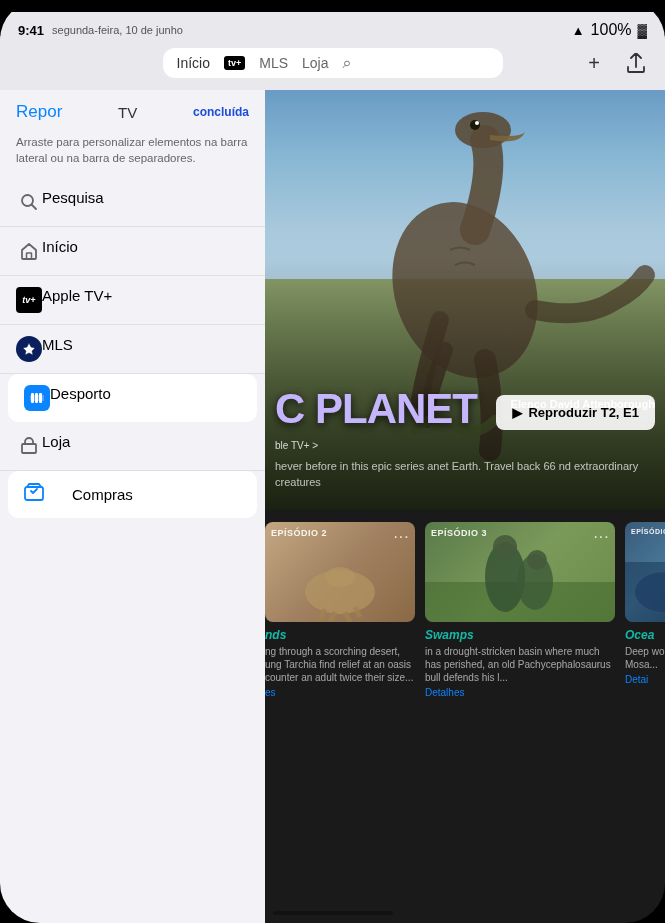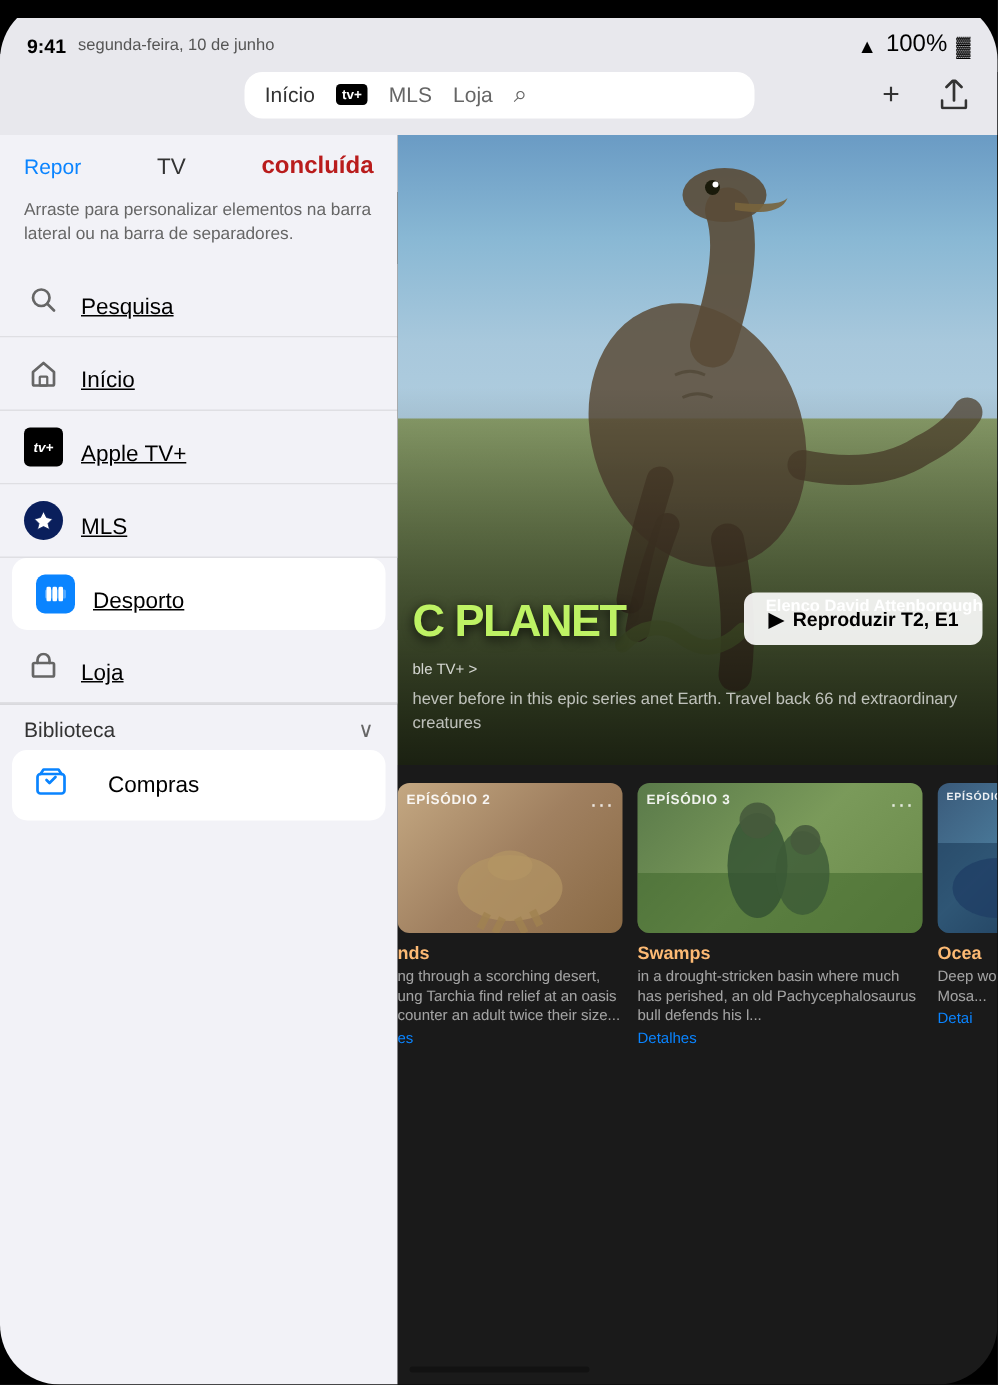--- a/index.html
+++ b/index.html
@@ -140,22 +140,22 @@
     .hero-overlay {
       position: absolute;
       bottom: 0; left: 0; right: 0;
       height: 60%;
       background: linear-gradient(180deg, transparent 0%, rgba(0,0,0,0.7) 100%);
     }
     .hero-title {
       position: absolute;
       bottom: 80px;
       left: 10px;
-      color: #bef264;
-      font-size: 30px;
+      color: #c4b5fd;
+      font-size: 42px;
       font-weight: 800;
       letter-spacing: -1px;
       line-height: 1;
       text-shadow: 0 2px 8px rgba(0,0,0,0.8);
     }
     .hero-subtitle {
       position: absolute;
       bottom: 58px;
       left: 10px;
       color: rgba(255,255,255,0.8);
@@ -246,24 +246,25 @@
     }
     .episode-more {
       position: absolute;
       top: 6px;
       right: 6px;
       color: rgba(255,255,255,0.8);
       font-size: 16px;
       cursor: pointer;
     }
     .episode-title {
-      color: #fdba74;
+      color: #14b8a6;
       font-size: 12px;
       font-weight: 600;
       margin-bottom: 3px;
+      font-style: italic;
     }
     .episode-desc {
       color: rgba(255,255,255,0.6);
       font-size: 10px;
       line-height: 1.3;
       display: -webkit-box;
       -webkit-line-clamp: 3;
       -webkit-box-orient: vertical;
       overflow: hidden;
     }
@@ -288,55 +289,54 @@
     }
     .sidebar-header {
       display: flex;
       align-items: center;
       justify-content: space-between;
       padding: 12px 16px 8px;
       background: #f2f2f7;
     }
     .sidebar-reset {
       color: #0a84ff;
-      font-size: 14px;
+      font-size: 17px;
       cursor: pointer;
     }
     .sidebar-title {
       color: #333;
       font-size: 15px;
       font-weight: 500;
     }
     .sidebar-done {
-      color: #b91c1c;
-      font-size: 16px;
+      color: #1d4ed8;
+      font-size: 12px;
       font-weight: 600;
       cursor: pointer;
       text-align: center;
     }
     .sidebar-hint {
       padding: 4px 16px 12px;
       color: #666;
       font-size: 11.5px;
       line-height: 1.4;
     }
     .sidebar-list {
       flex: 1;
       overflow-y: auto;
       padding: 0;
     }
     .sidebar-item {
       display: flex;
-      align-items: flex-end;
-      gap: 12px;
+      align-items: flex-start;
+      gap: 0;
       padding: 11px 16px;
       background: #f2f2f7;
       cursor: pointer;
       border-bottom: 0.5px solid rgba(0,0,0,0.08);
-      text-decoration: underline;
     }
     .sidebar-item.selected {
       background: #fff;
       border-radius: 10px;
       margin: 0 8px;
       border-bottom: none;
     }
     .sidebar-item-icon {
       width: 26px;
       height: 26px;
@@ -693,24 +693,20 @@
       <div class="sidebar-item-icon icon-store">
         <svg width="18" height="18" viewBox="0 0 18 18" fill="none">
             <rect x="2" y="7" width="14" height="9" rx="1" stroke="#666" stroke-width="1.8"></rect>
             <path d="M5 7V5a4 4 0 018 0v2" stroke="#666" stroke-width="1.8" stroke-linecap="round"></path>
           </svg>
       </div>
       <span class="sidebar-item-label">Loja</span>
     </div>
 
 
-    <div class="sidebar-library-header">
-      <span class="sidebar-library-title">Biblioteca</span>
-      <span class="sidebar-library-chevron">∨</span>
-    </div>
 
     <div class="sidebar-purchases">
       <span class="icon-purchases">
         <svg width="20" height="20" viewBox="0 0 20 20" fill="none">
             <path d="M3 5l2-3h10l2 3" stroke="#0a84ff" stroke-width="1.8" stroke-linecap="round" stroke-linejoin="round"></path>
             <rect x="1" y="5" width="18" height="13" rx="2" stroke="#0a84ff" stroke-width="1.8"></rect>
             <path d="M7 9l2 2 4-4" stroke="#0a84ff" stroke-width="1.8" stroke-linecap="round" stroke-linejoin="round"></path>
           </svg>
       </span>
       <span class="sidebar-purchases-label">Compras</span>

